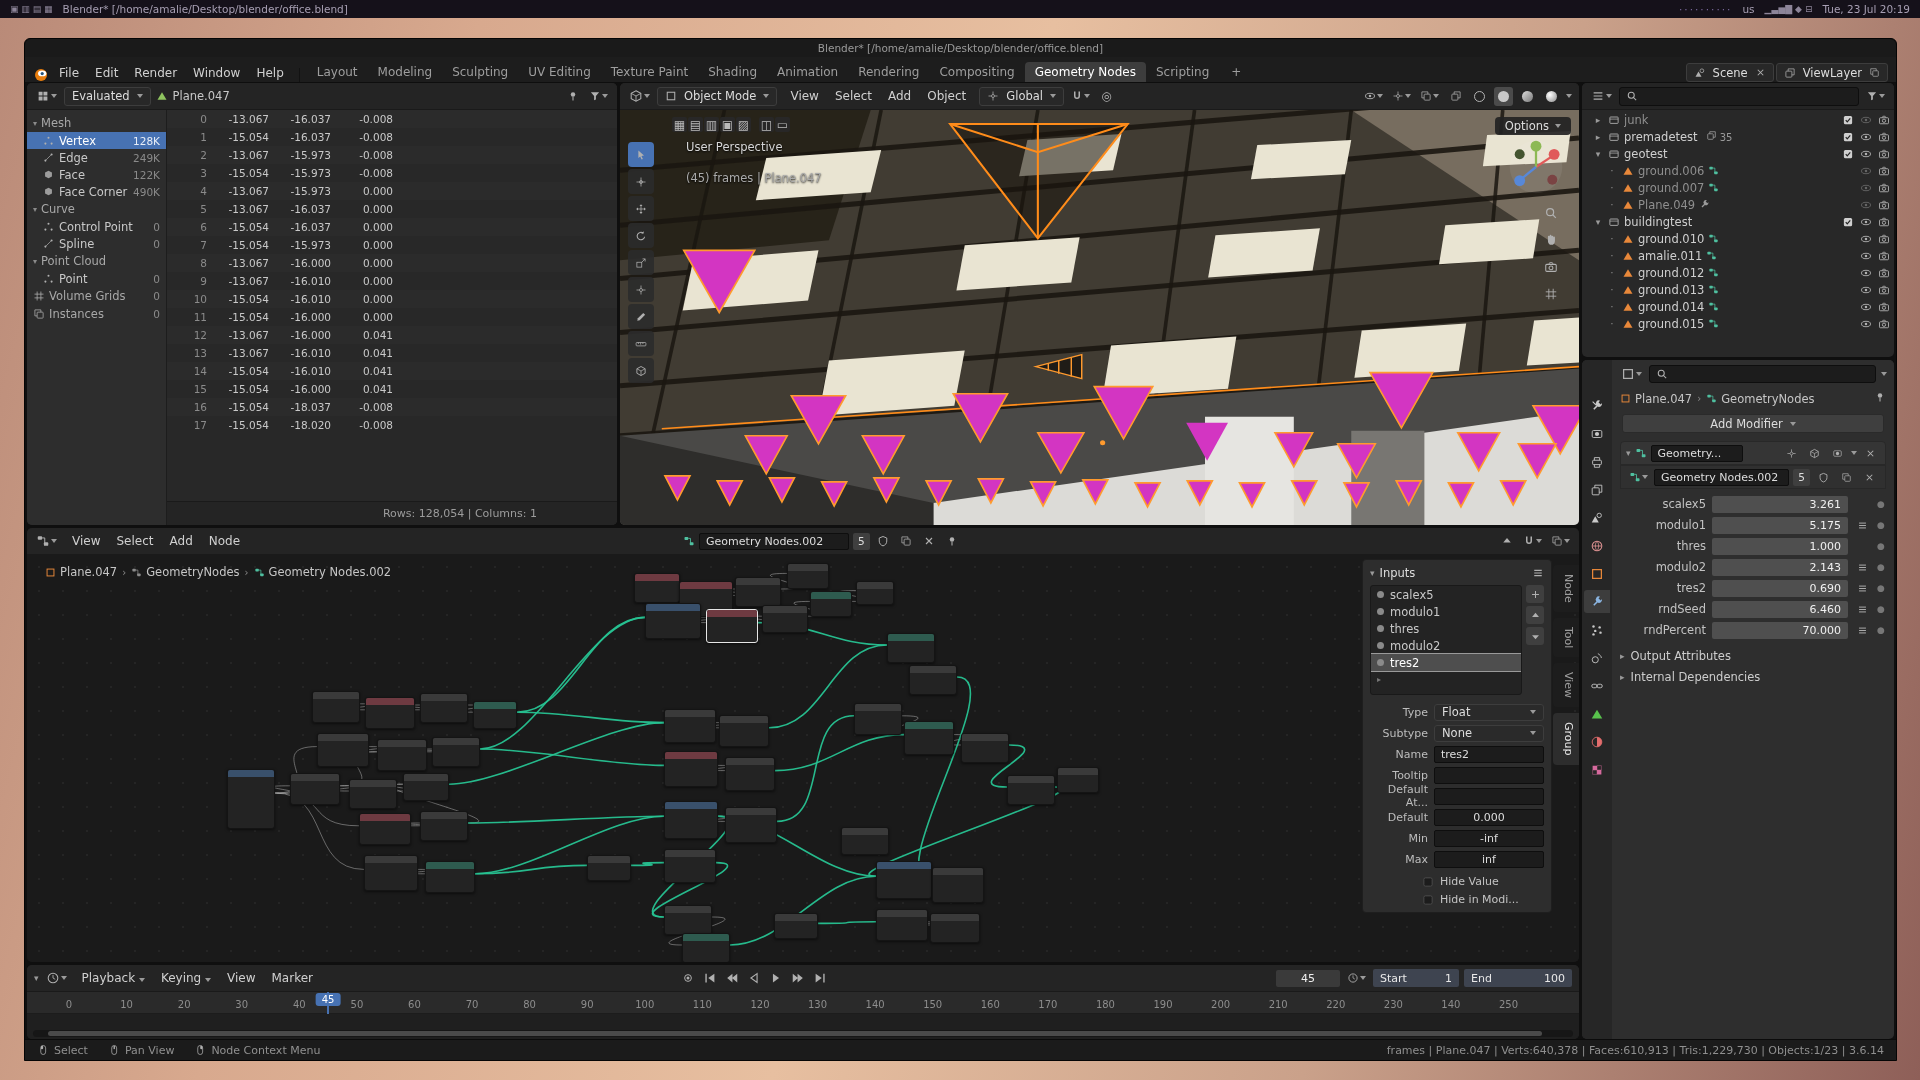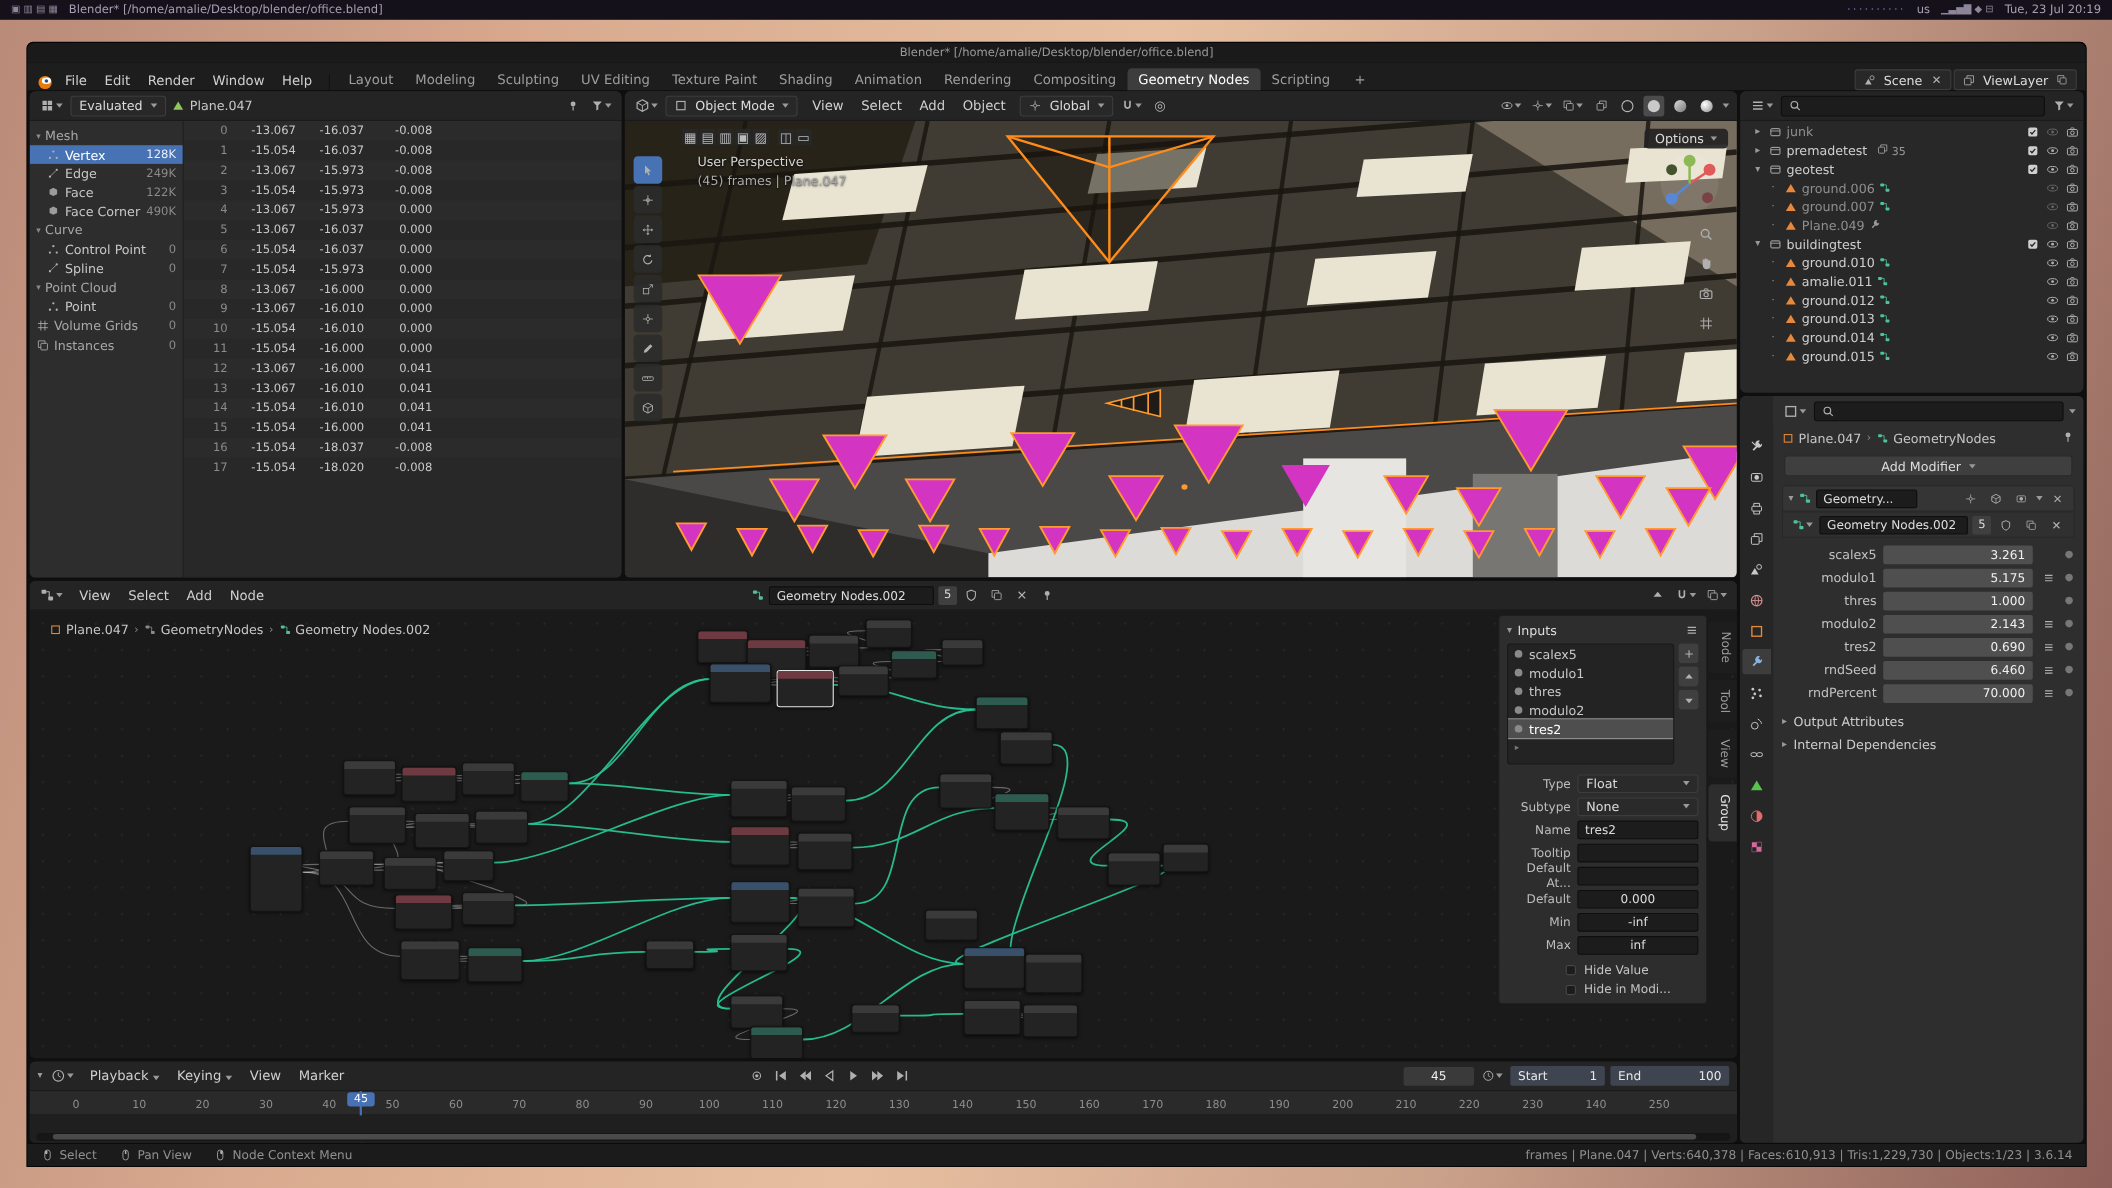--- a/index.html
+++ b/index.html
@@ -26,21 +26,21 @@
 .editor{background:#282828;border-radius:5px;overflow:hidden;display:flex;flex-direction:column}
 .ehead{height:27px;background:#242424;display:flex;align-items:center;padding:0 7px;gap:5px;flex:none;border-bottom:1px solid #1a1a1a}
 .ibx{height:19px;min-width:19px;display:flex;align-items:center;justify-content:center;border-radius:3px;gap:1px;padding:0 2px;color:#b8b8b8}
 .ddl{background:#282828;border:1px solid #3d3d3d;border-radius:3px;padding:1px 7px;display:flex;align-items:center;gap:7px;color:#ddd;height:19px;font-size:11.5px;white-space:nowrap}
 .caret{width:0;height:0;border-left:3.5px solid transparent;border-right:3.5px solid transparent;border-top:4.5px solid #9a9a9a}
 .fld{background:#4f4f4f;border-radius:2px;height:17px;font-size:11px;color:#f0f0f0;display:flex;align-items:center;padding:0 7px}
 .inp{background:#1c1c1c;border:1px solid #0e0e0e;border-radius:2px;height:17px;font-size:11px;color:#ddd;display:flex;align-items:center;padding:0 6px}
 
 #upper{height:442px;display:flex;gap:3px}
 
-#spreadsheet{width:538px}
+#spreadsheet{width:590px}
 #ss-body{flex:1;display:flex;min-height:0}
 #ss-side{width:140px;background:#2d2d2d;border-right:1px solid #1d1d1d;padding-top:4px;font-size:11.5px}
 .ss-g{display:flex;align-items:center;gap:4px;padding:2px 6px;color:#a8a8a8}
 .ss-i{display:flex;align-items:center;gap:5px;padding:1.5px 6px 1.5px 16px;color:#c8c8c8}
 .ss-i .cnt,.ss-g .cnt{margin-left:auto;color:#8a8a8a;font-size:10.5px}
 .ss-i.act{background:#4772b3;color:#fff}
 .ss-i.act .cnt{color:#e8eef8}
 #ss-table{flex:1;display:flex;flex-direction:column;background:#282828}
 #ss-colhead{height:20px;background:#343434;border-bottom:1px solid #1e1e1e;display:flex;align-items:center;font-size:11px;color:#cdcdcd}
 #ss-colhead .ch{width:186px;text-align:center;margin-left:48px}
@@ -51,21 +51,21 @@
 .ss-r .c0{width:48px;color:#8b8b8b}
 #ss-foot{height:24px;background:#242424;border-top:1px solid #1a1a1a;display:flex;align-items:center;justify-content:flex-end;padding-right:80px;font-size:11px;color:#9c9c9c}
 
 #viewport{flex:1;position:relative;background:#2c2a26}
 #vp-body{flex:1;position:relative;overflow:hidden}
 #vp-scene{position:absolute;inset:0;width:100%;height:100%}
 #vp-toolbar{position:absolute;left:8px;top:32px;display:flex;flex-direction:column;gap:2px;z-index:3}
 .vtool{width:26px;height:25px;background:rgba(43,43,43,.9);border-radius:4px;display:flex;align-items:center;justify-content:center;color:#c5c5c5}
 .vtool.act{background:#4772b3;color:#fff}
 #vp-overlay-text{position:absolute;left:66px;top:30px;z-index:3;font-size:11.5px;color:#d6d6d6;text-shadow:0 1px 2px #000}
-#vp-overlay-text .l2{color:#ababab;margin-top:3px}
+#vp-overlay-text .l2{color:#ababab;margin-top:17px}
 #vp-toggles{position:absolute;left:52px;top:7px;display:flex;gap:8px;z-index:3}
 .tgl-grp{display:flex;gap:1px}
 .tgl{width:15px;height:15px;background:rgba(40,40,40,.92);border-radius:2px;display:flex;align-items:center;justify-content:center;color:#bbb}
 #vp-options{position:absolute;right:8px;top:7px;z-index:3;background:rgba(35,35,35,.92);border-radius:4px;padding:2px 10px;display:flex;gap:6px;align-items:center;color:#ddd;font-size:11.5px}
 #vp-gizmo{position:absolute;right:14px;top:28px;z-index:3}
 #vp-navicons{position:absolute;right:21px;top:96px;z-index:3;display:flex;flex-direction:column;gap:13px;color:#c9c9c9}
 
 #outliner{height:274px;background:#282828}
 #ol-search{flex:1;display:flex;align-items:center;gap:5px;background:#1c1c1c;border:1px solid #0e0e0e;border-radius:3px;height:19px;padding:0 6px;color:#777}
 #ol-rows{flex:1;overflow:hidden;font-size:11.5px;padding-top:1px}
@@ -656,20 +656,23 @@
                       <span>-15.054</span>
                       <span>-18.037</span>
                       <span>-0.008</span>
                     </div>
                     <div class="ss-r">
                       <span class="c0">17</span>
                       <span>-15.054</span>
                       <span>-18.020</span>
                       <span>-0.008</span>
                     </div>
+                  </div>
+                <div id="ss-foot">
+                    <span>Rows: 128,054   |   Columns: 1</span>
                   </div>
               </div>
             </div>
           </div>
 
           <div id="viewport" class="editor">
             <div class="ehead">
               <span class="ibx">
                   <svg class="ic">
                     <use href="#i-cube"></use>

